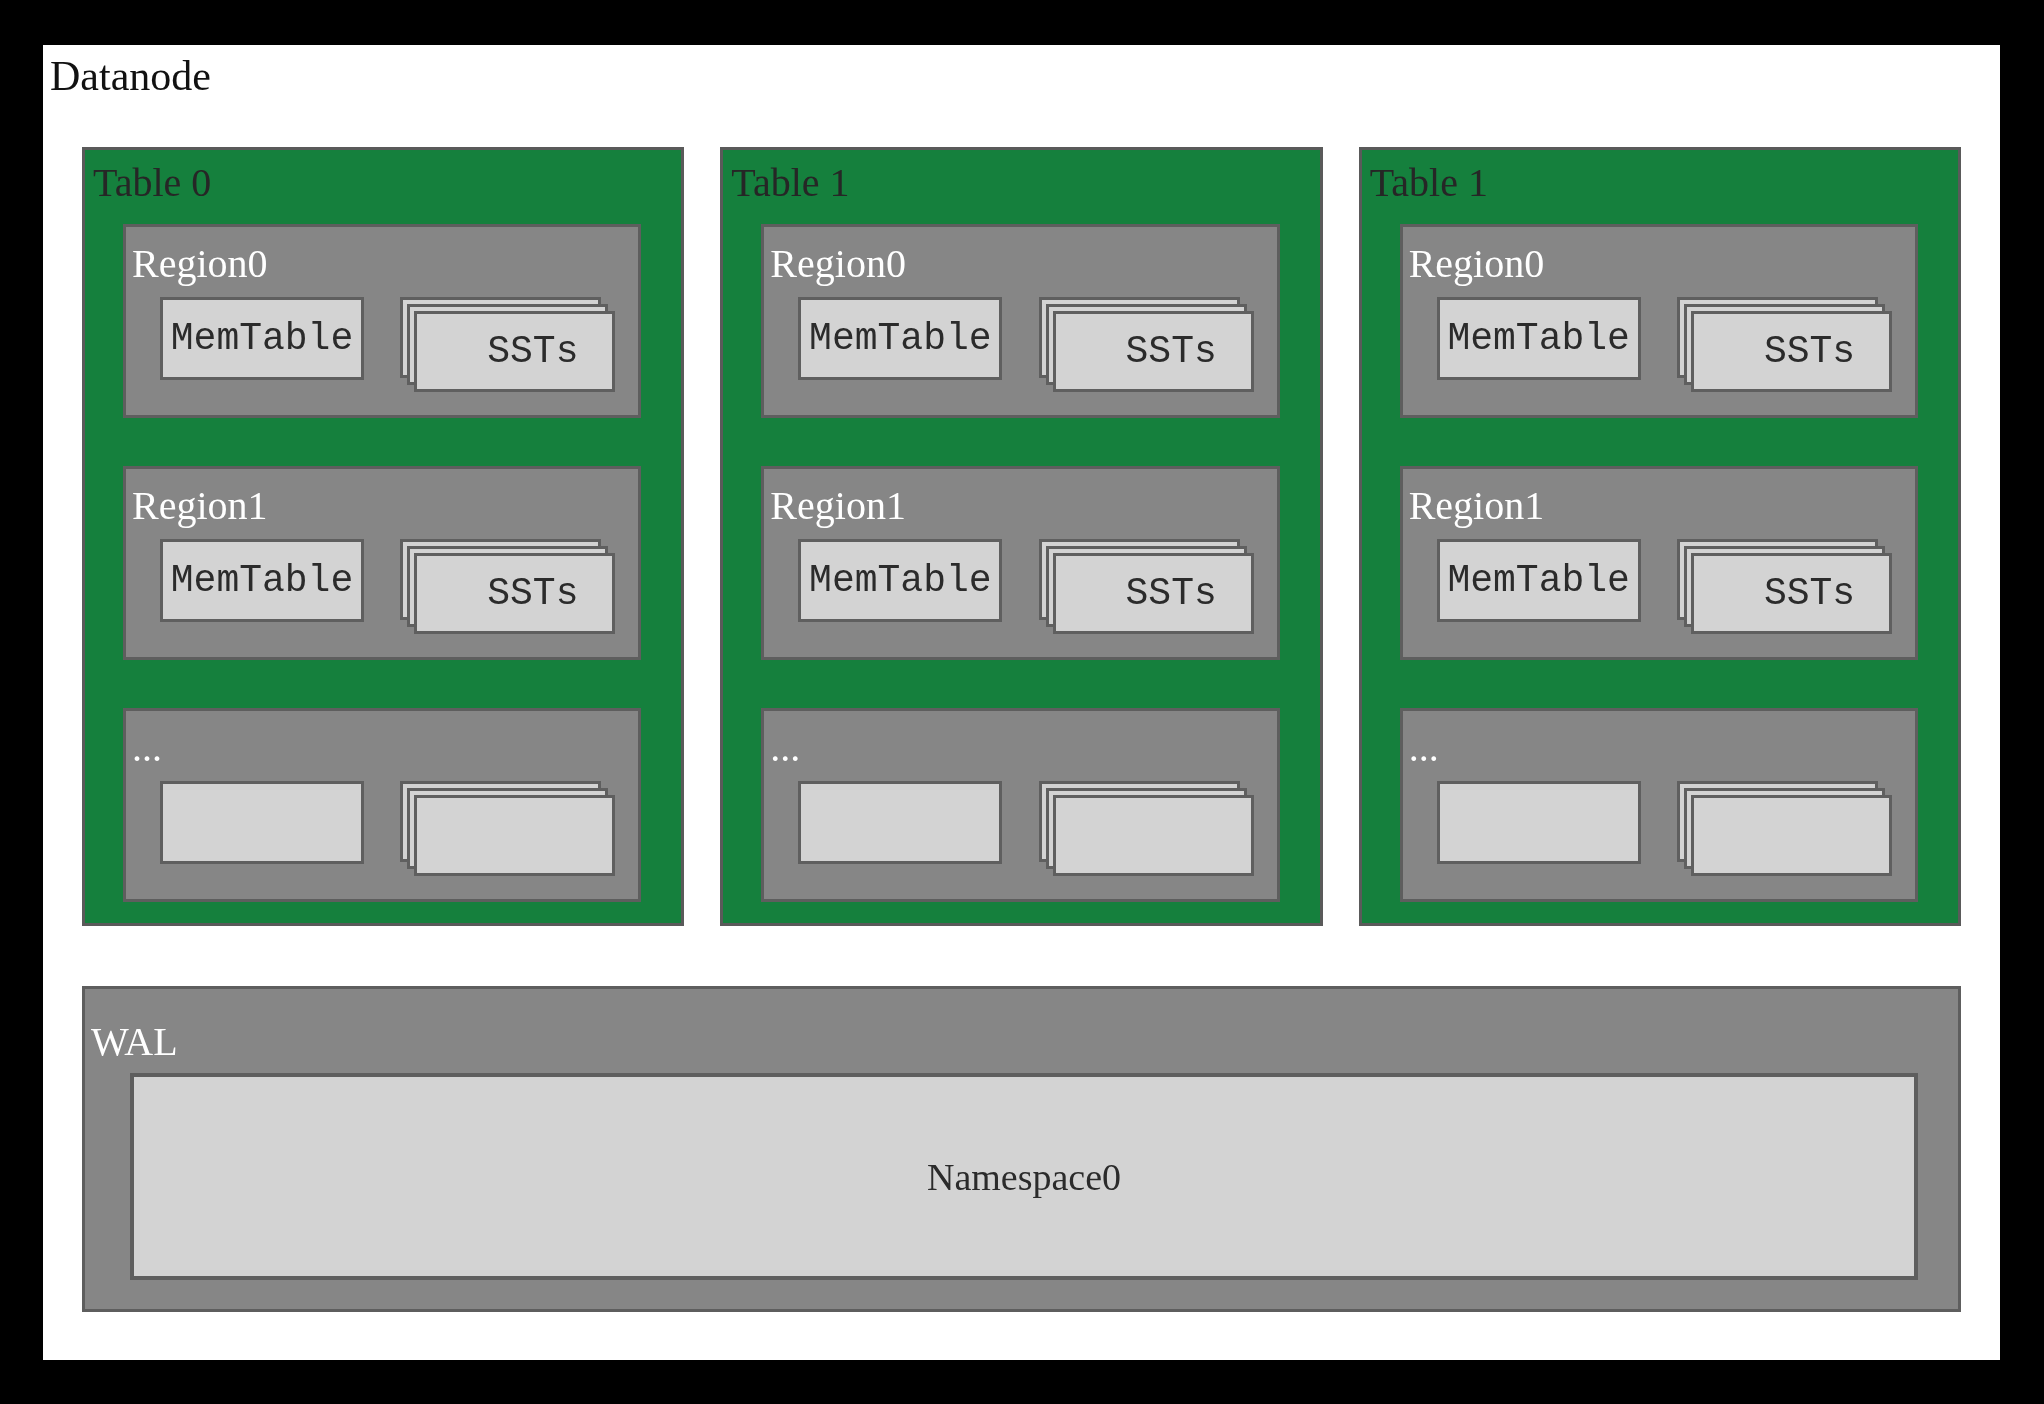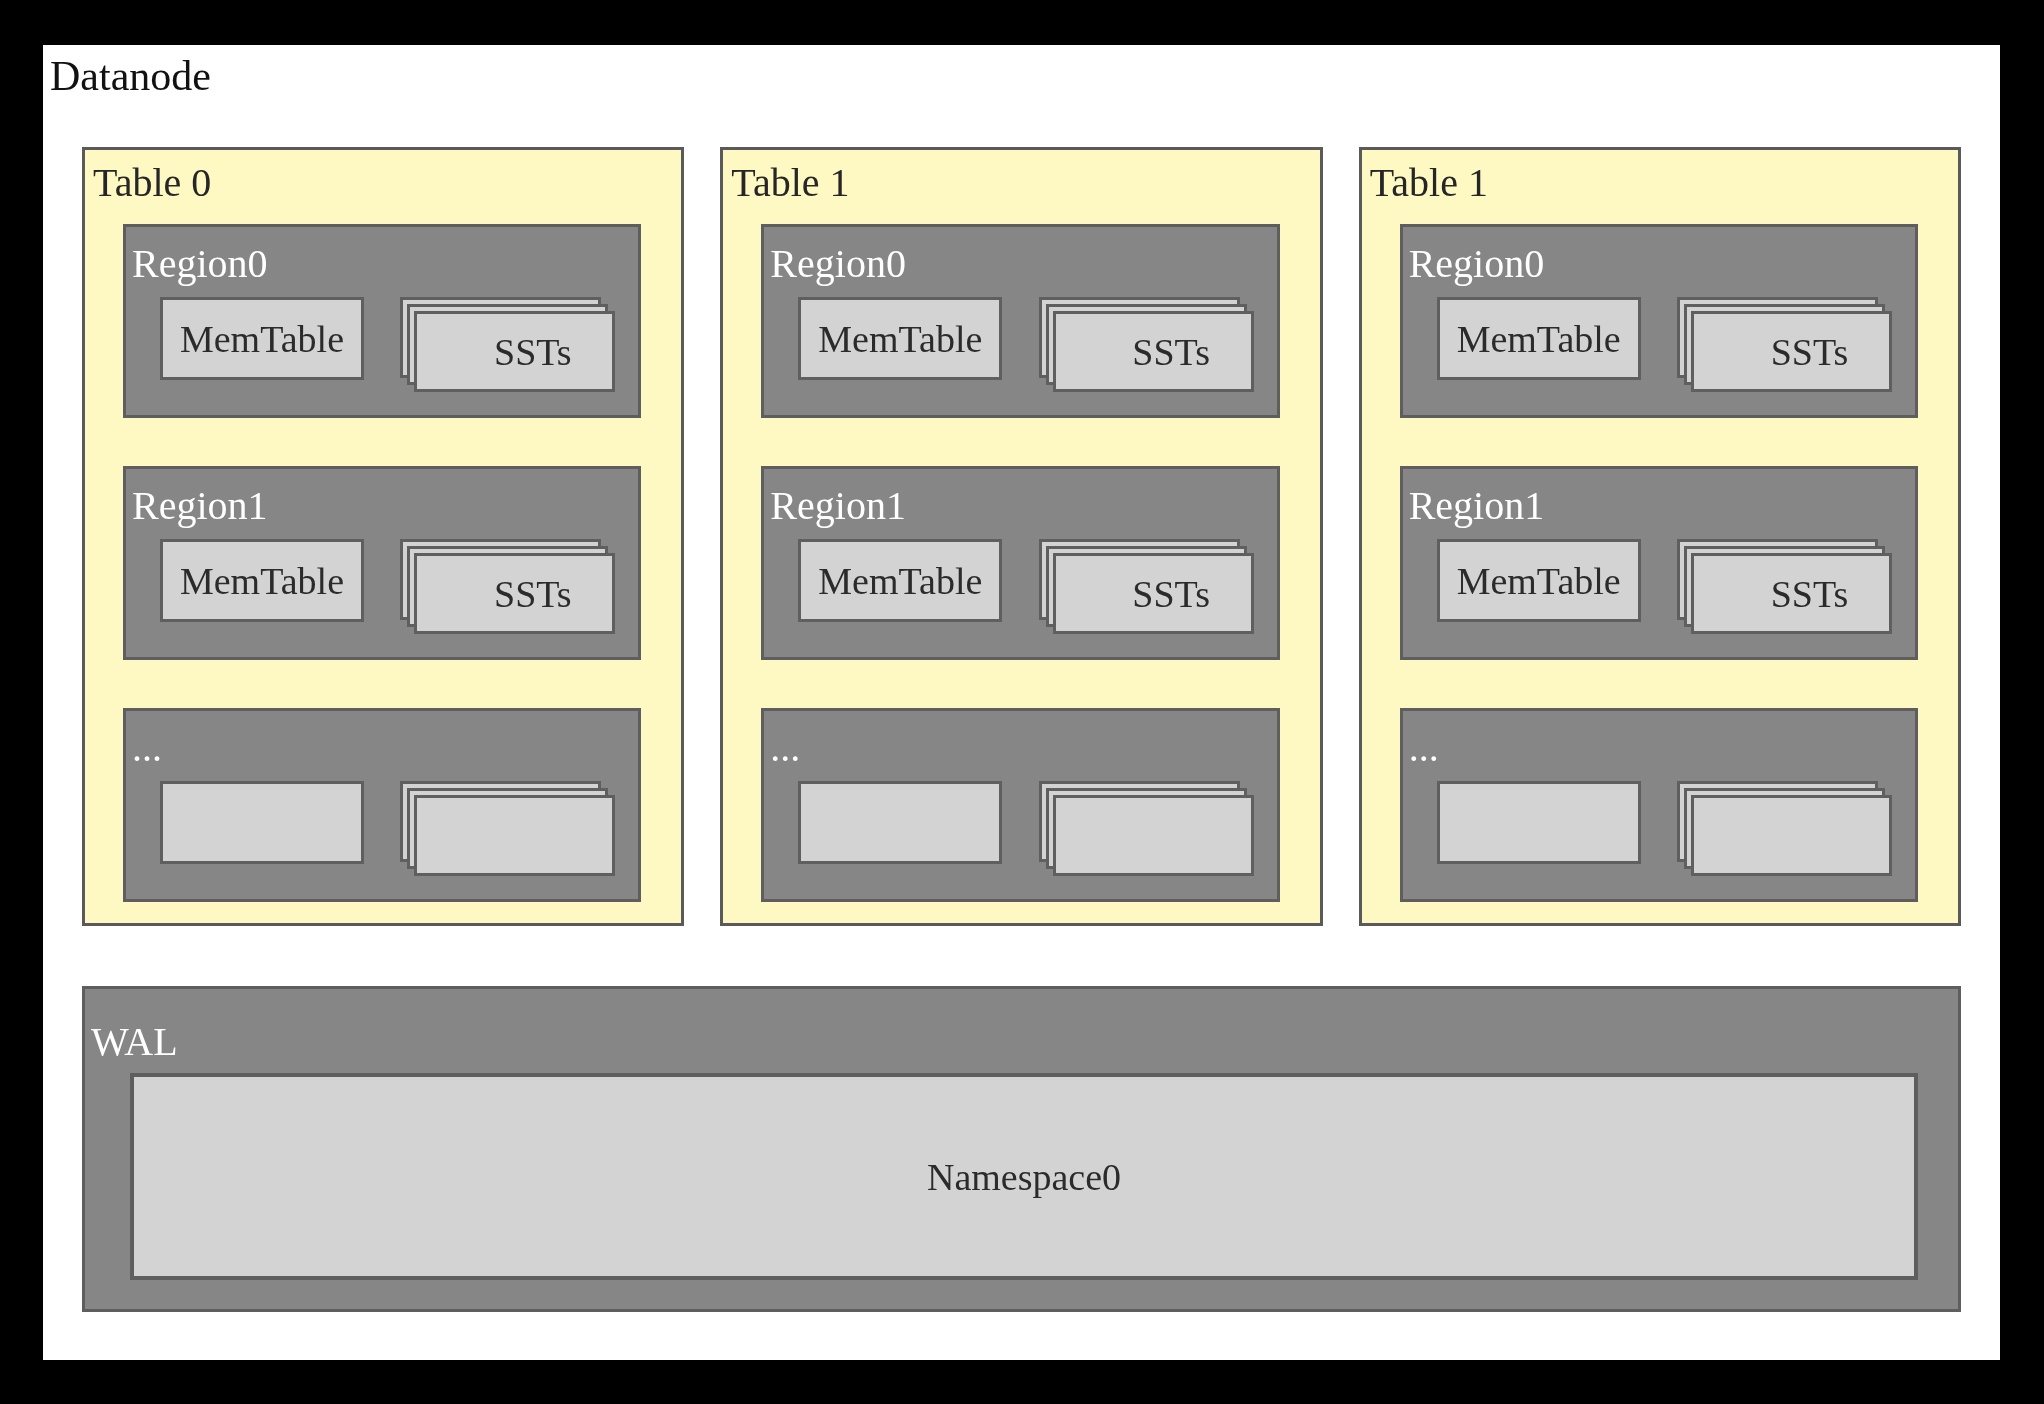--- a/index.html
+++ b/index.html
@@ -28,21 +28,21 @@
     box-sizing:border-box;
   }
   .tables-row{
     margin-top:48px;
     display:flex;
     gap:36px;
   }
   .table-box{
     flex:1 1 0;
     height:779px;
-    background:#fef9c3;
+    background:#15803d;
     border:3px solid #5a5a5a;
     box-sizing:border-box;
     padding:8px 0 0 0;
   }
   .table-label{
     font-size:40px;
     color:#262626;
     padding-left:8px;
     line-height:1.25;
   }
@@ -63,20 +63,21 @@
   .region-label{
     font-size:40px;
     color:#ffffff;
     line-height:1.15;
   }
   .region-content{
     margin:10px 2px 0 28px;
     display:flex;
     justify-content:space-between;
     align-items:flex-start;
+    font-family:Liberation Mono, monospace;
   }
   .memtable{
     width:204px;height:83px;
     background:#d3d3d3;
     border:3px solid #5f5f5f;
     box-sizing:border-box;
     display:flex;align-items:center;justify-content:center;
     font-size:38px;color:#2b2b2b;
   }
   .stack{

